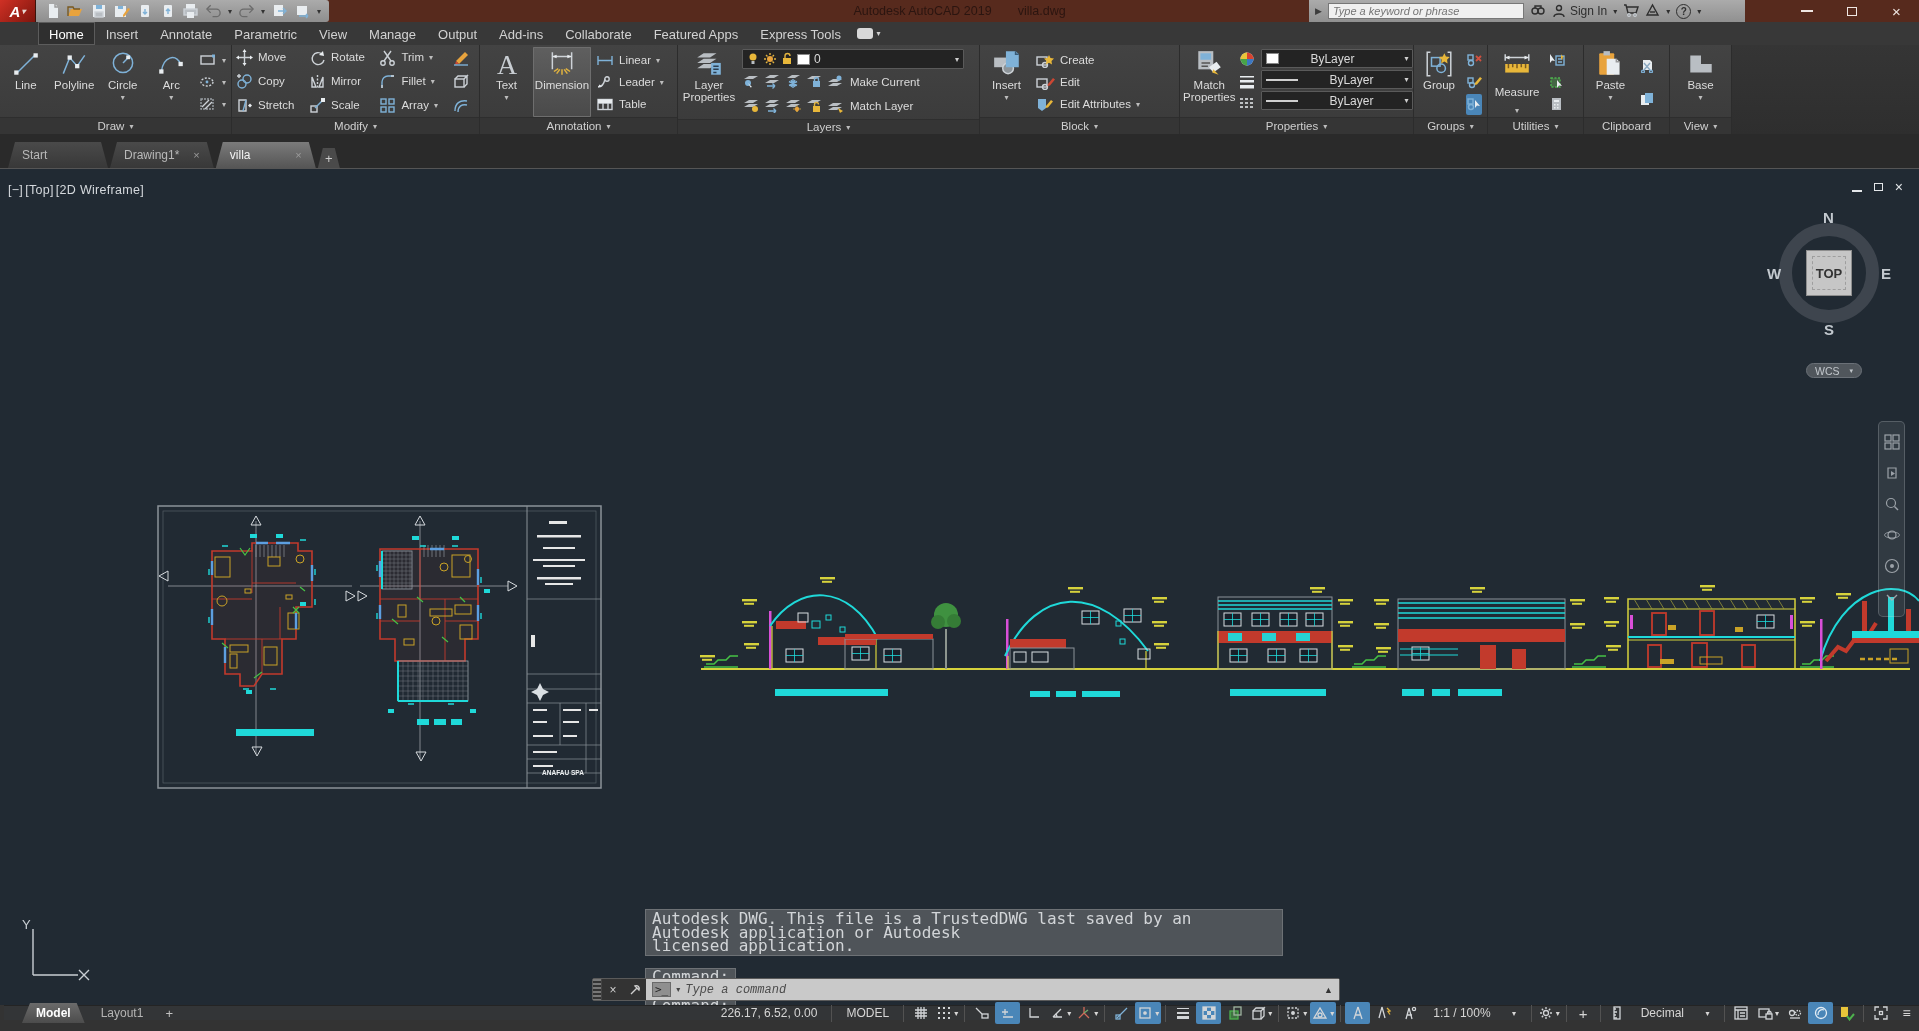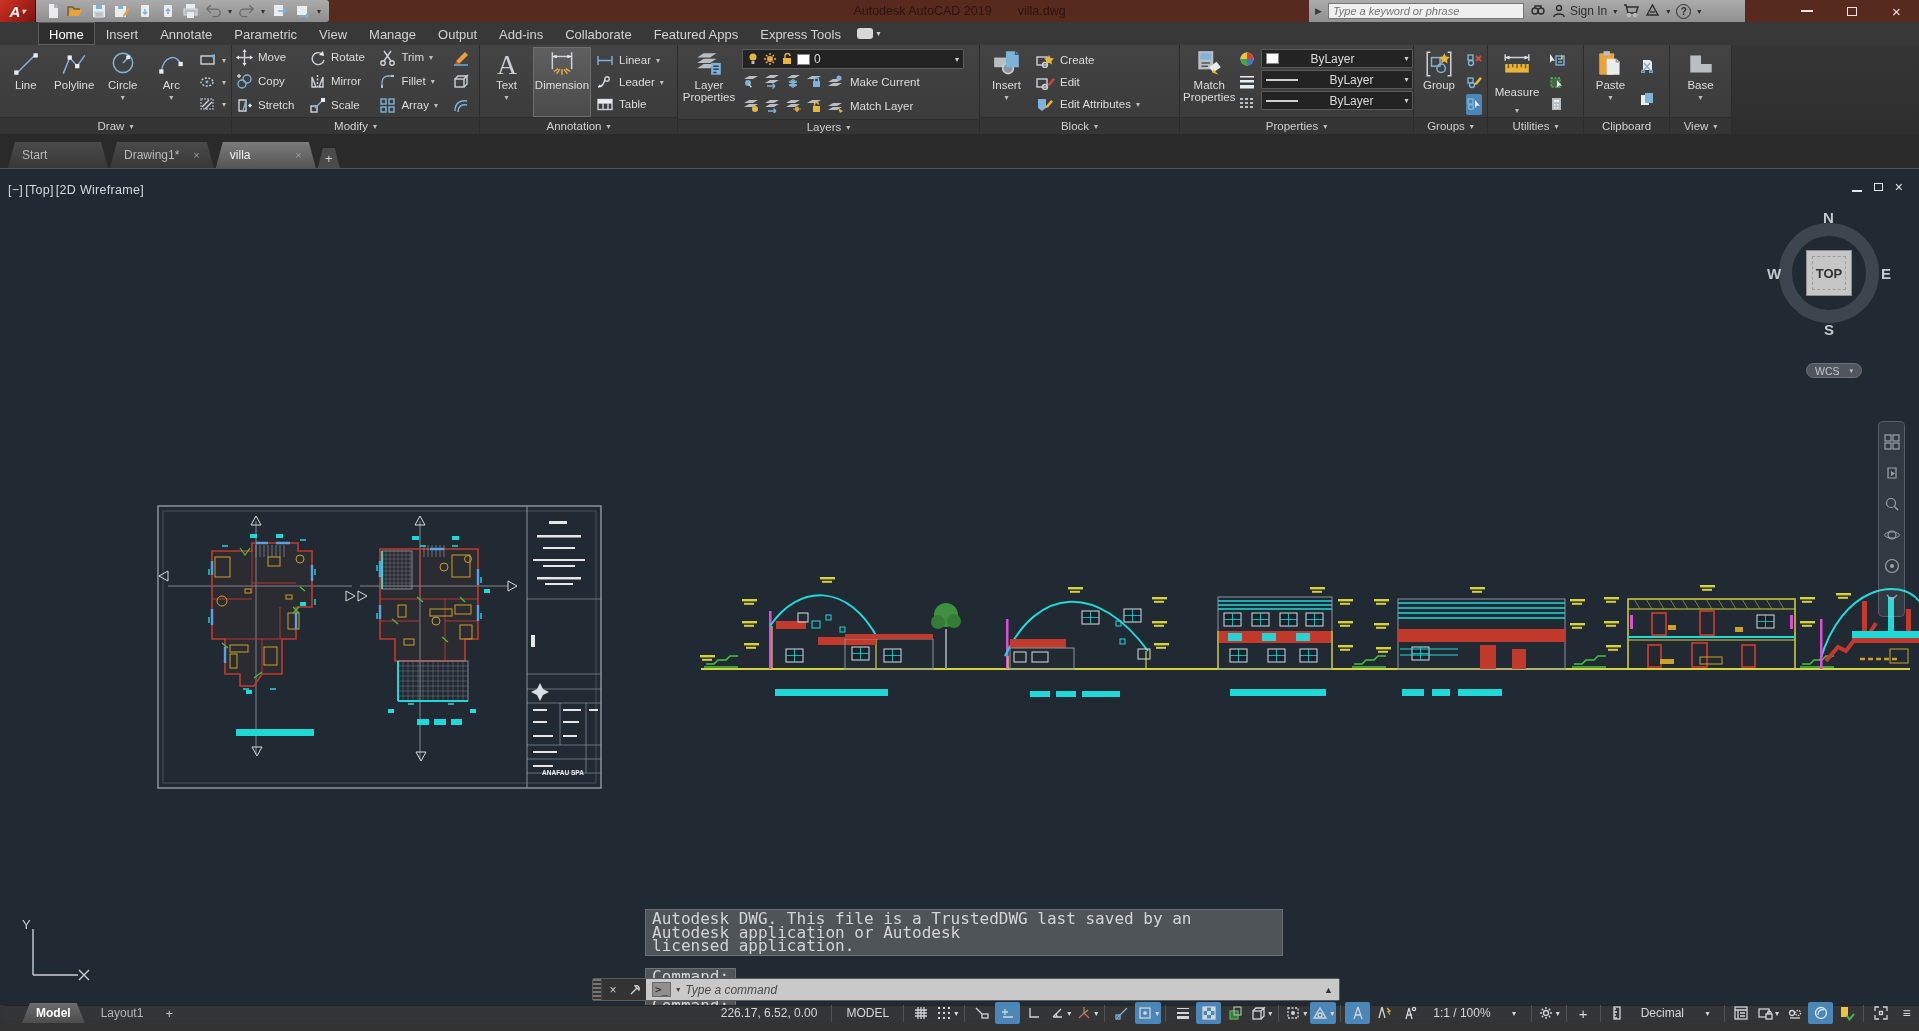--- a/index.html
+++ b/index.html
@@ -91,21 +91,21 @@
 
 .cmd-hist{position:absolute; left:645px; top:740px; width:640px; font-family:"DejaVu Sans Mono",monospace; font-size:16px; line-height:13.5px; color:#d2d5d8;}
 .hist-box{background:rgba(84,88,92,0.92); border:1px solid #6d7175; padding:2px 6px; width:638px;}
 .hist-cmd{display:inline-block; background:rgba(84,88,92,0.92); border:1px solid #6d7175; padding:1px 6px; margin-top:12px;}
 .cmdbar{position:absolute; left:592px; top:809px; width:748px; height:23px; background:#333; border:1px solid #5a5a5a; border-radius:2px; display:flex; align-items:center;}
 .cmd-grip{width:9px; height:100%; background:repeating-linear-gradient(to bottom,#777 0 2px,#333 2px 4px); border-right:1px solid #444;}
 .cmd-tool{width:22px; color:#cfcfcf; display:flex; align-items:center; justify-content:center; font-size:12px;}
 .cmd-input{flex:1; height:100%; background:#c9c9c9; display:flex; align-items:center; gap:5px; padding:0 6px; color:#3a3a3a;}
 .cmd-prompt-icon{font-family:"DejaVu Sans Mono",monospace; font-size:11px; background:#8f8f8f; color:#222; padding:0 2px; border:1px solid #6a6a6a;}
 .cmd-input .cv{font-size:8px; color:#444;}
-.cmd-placeholder{font-style:italic; font-family:Liberation Sans, sans-serif; font-size:12px; color:#4c4c4c;}
+.cmd-placeholder{font-style:italic; font-family:Liberation Mono, monospace; font-size:12px; color:#4c4c4c;}
 .cmd-up{margin-left:auto; font-size:9px; color:#333;}
 
 
 .statusbar{position:absolute; left:4px; top:1005px; width:100%; height:15px; background:var(--statusbar-bg); border-top:1px solid #242424; display:flex; align-items:center; padding:0 4px;}
 .mtabs{display:flex; align-items:center; gap:2px; margin-left:14px;}
 .mtab{padding:3px 14px; font-size:12px; color:#b5b5b5; clip-path:polygon(8px 0,calc(100% - 8px) 0,100% 100%,0 100%);}
 .mtab.active{background:linear-gradient(#6b6b6b,#4c4c4c); color:#fff; font-weight:bold;}
 .mtab-add{color:#c2c2c2; padding:0 6px; font-size:13px;}
 .sb-right{margin-left:auto; display:flex; align-items:center; gap:1px;}
 .sb-text{padding:0 10px; font-size:12px; color:#d6d6d6; white-space:nowrap;}

